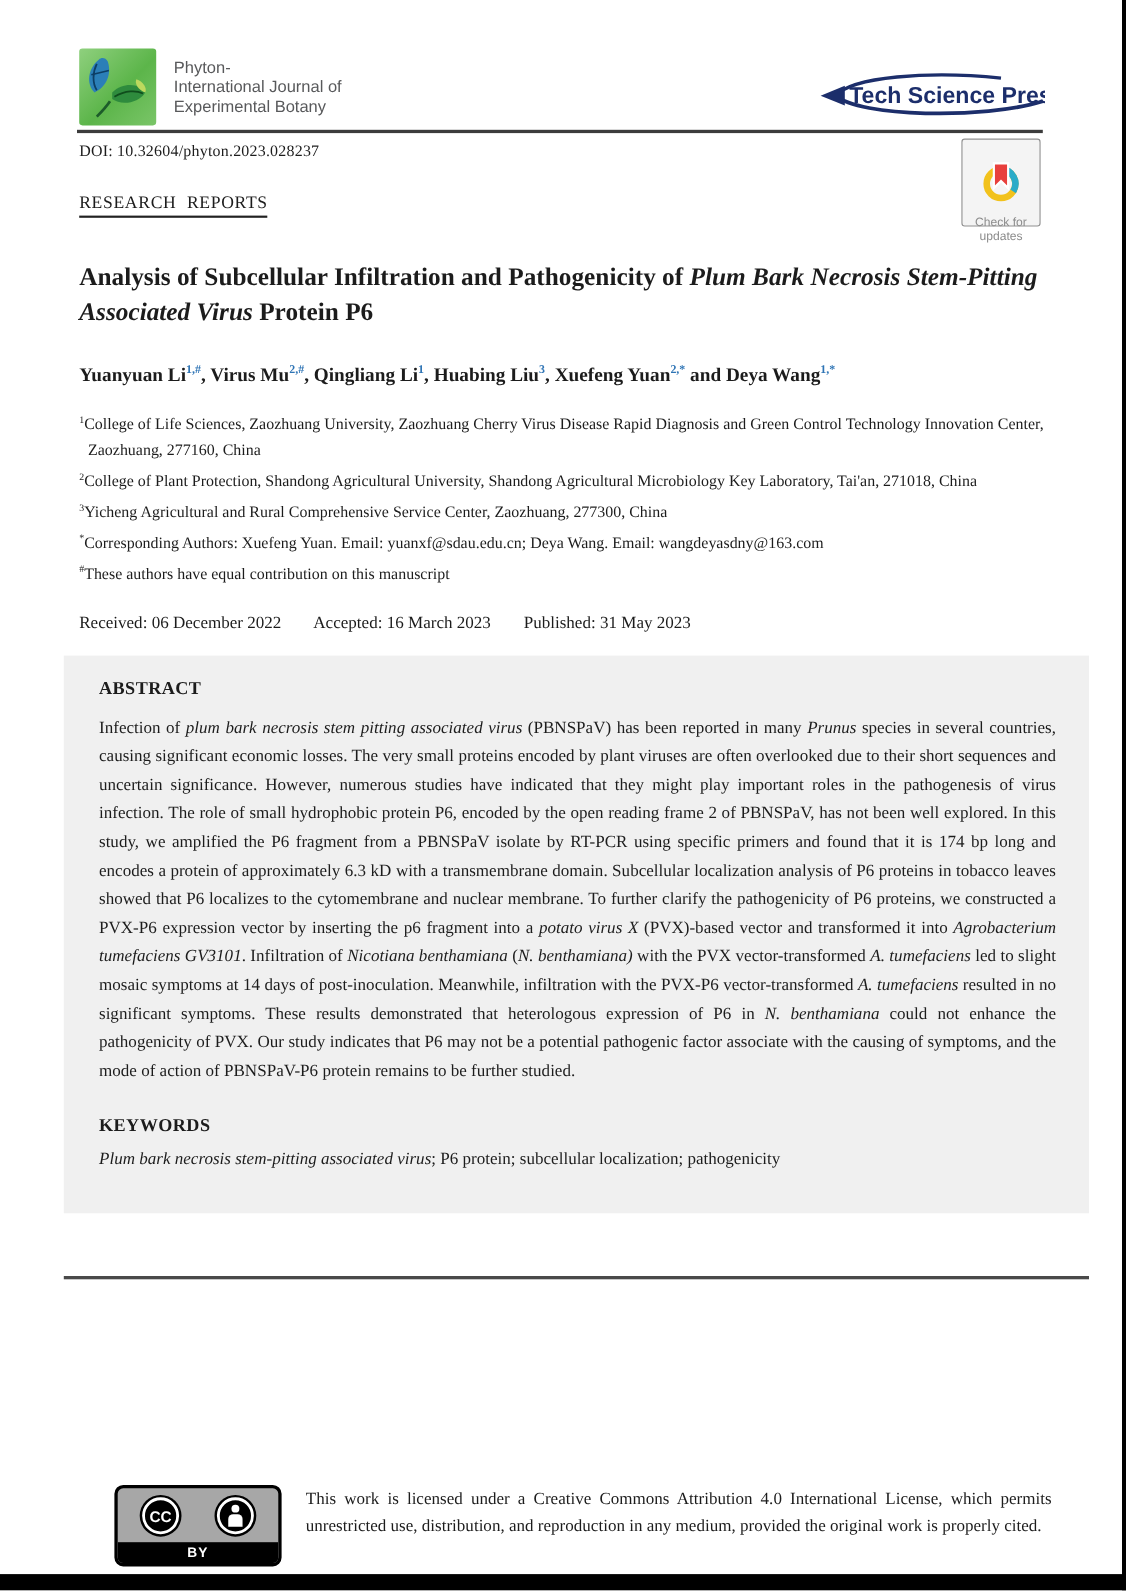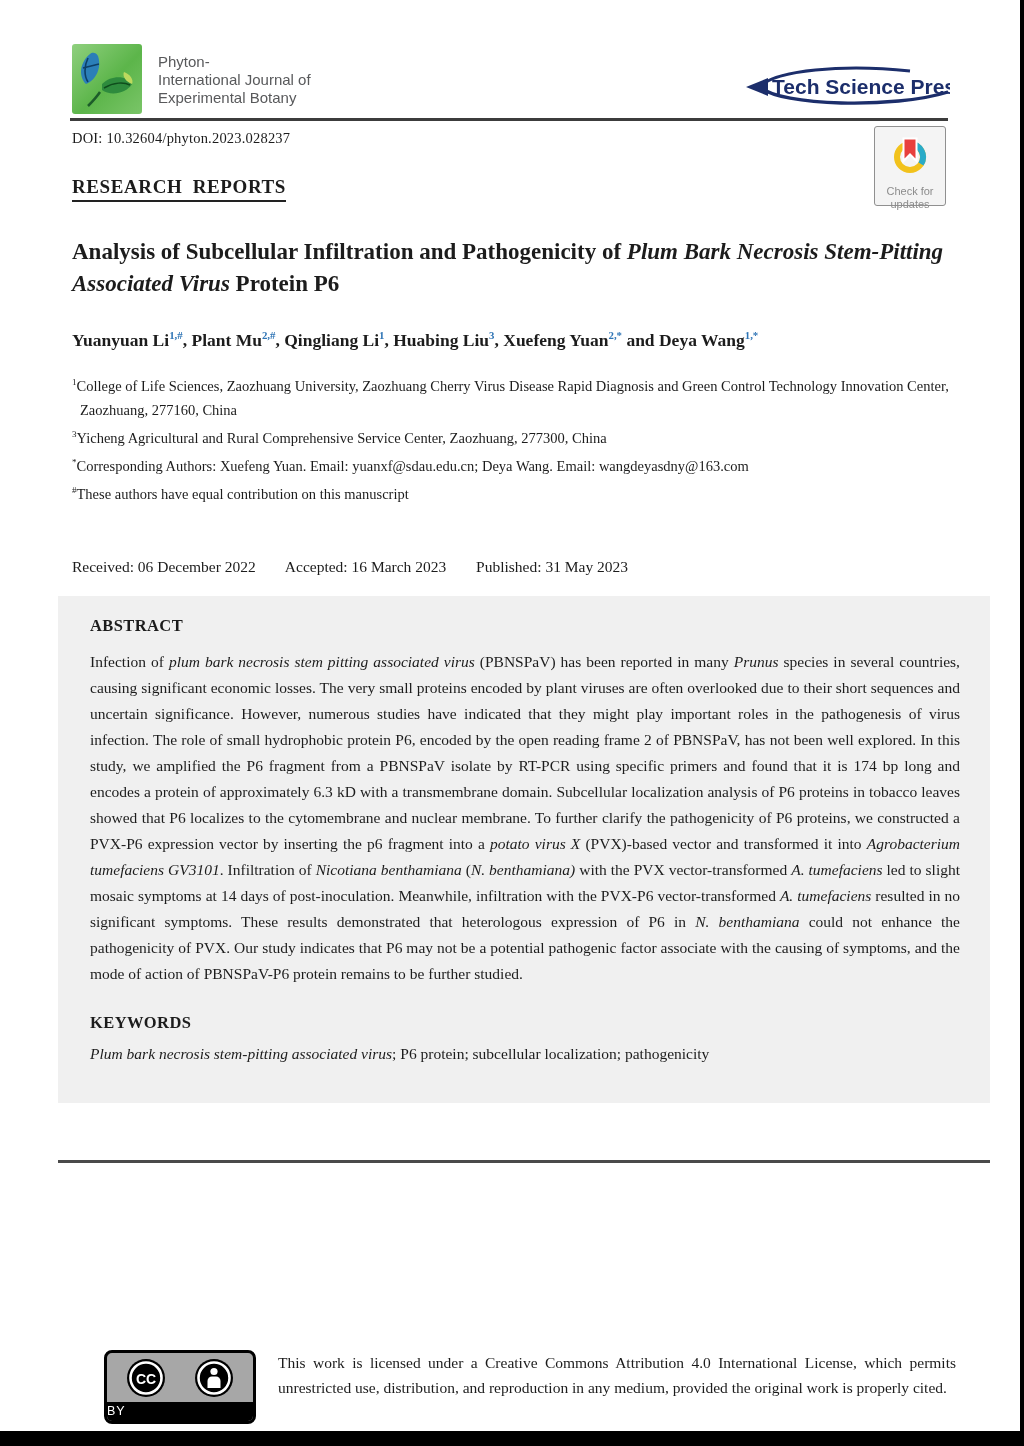--- a/index.html
+++ b/index.html
@@ -19,26 +19,26 @@
   .masthead{left:72px;top:44px;display:flex;align-items:flex-start;}
   .logo-box{width:70px;height:70px;border-radius:3px;
     background:linear-gradient(135deg,#8fd07e 0%,#5cb54a 55%,#7ac568 100%);
     position:relative;overflow:hidden;flex:0 0 auto;}
   .logo-box svg{position:absolute;left:4px;top:6px;}
   .journal-name{margin-left:16px;padding-top:9px;
     font-family:"Liberation Sans",sans-serif;font-size:15px;line-height:18px;color:var(--muted);}
   .tsp{right:74px;top:62px;width:206px;height:48px;}
   .header-rule{left:70px;top:118px;width:878px;height:3px;background:#3c3c3c;}
   .doi{left:72px;top:130px;font-size:14.5px;letter-spacing:.2px;}
-  .section-label{left:72px;top:176px;font-size:19px;font-weight:bold;letter-spacing:.6px;
+  .section-label{left:72px;top:176px;font-size:16px;font-weight:normal;letter-spacing:.6px;
     word-spacing:5px;border-bottom:2px solid #222;padding-bottom:2px;display:inline-block;}
 
   
   .crossmark{right:78px;top:126px;width:72px;height:80px;background:#f4f4f4;
-    border:1px solid #909090;border-radius:3px;text-align:center;padding-top:10px;cursor:pointer;}
+    border:1px solid #909090;border-radius:3px;text-align:center;padding-top:20px;cursor:pointer;}
   .crossmark .cm-txt{font-family:"Liberation Sans",sans-serif;font-size:11px;line-height:12.5px;color:#8c8c8c;}
 
   
   .title{left:72px;top:236px;width:884px;font-size:23px;font-weight:bold;line-height:32px;}
   .authors{left:72px;top:330px;width:884px;font-size:17.5px;font-weight:bold;}
   .authors sup{color:var(--sup_blue);}
 
   .affils{left:72px;top:374px;width:888px;font-size:14.5px;line-height:24px;}
   .affils p{padding-left:8px;text-indent:-8px;margin-bottom:4px;}
   .dates{left:72px;top:558px;font-size:15.5px;}
@@ -51,22 +51,22 @@
   .abstract-body{margin-top:13px;font-size:15.5px;line-height:26px;text-align:justify;}
   .kw-heading{margin-top:26px;}
   .kw-line{margin-top:12px;font-size:15.5px;}
 
   .bottom-rule{left:58px;top:1160px;width:932px;height:3px;background:#4a4a4a;}
 
   
   .cc-badge{left:104px;top:1350px;width:152px;height:74px;border:3px solid #000;
     border-radius:8px;background:var(--badge_gray);overflow:hidden;cursor:pointer;}
   .cc-top{height:49px;display:flex;align-items:center;justify-content:center;gap:28px;}
-  .cc-bottom{height:19px;background:#000;color:#fff;
-    font-family:"Liberation Sans",sans-serif;font-weight:normal;font-size:12.5px;line-height:19px;letter-spacing:1px;}
+  .cc-bottom{height:19px;background:#000;color:#fff;text-align:center;
+    font-family:"Liberation Sans",sans-serif;font-weight:bold;font-size:12.5px;line-height:19px;letter-spacing:1px;}
   .license-text{left:278px;top:1350px;width:678px;font-size:15.5px;line-height:25px;text-align:justify;}
 
   
   .edge-right{right:0;top:0;width:4px;height:1446px;background:#000;}
   .edge-bottom{left:0;top:1431px;width:1024px;height:15px;background:#000;}
 </style>
 </head>
 <body>
 
 <div class="abs masthead">
@@ -105,24 +105,25 @@
   <svg width="46" height="44" viewBox="0 0 46 44">
     <circle cx="23" cy="20" r="13" style="fill:none;stroke:var(--cm_yellow);stroke-width:6"></circle>
     <path d="M23 7 A13 13 0 0 1 34 27" style="fill:none;stroke:var(--cm_teal);stroke-width:6"></path>
     <path d="M16.5 1.5 H29.5 V24 L23 17.5 L16.5 24 Z" style="fill:var(--cm_red);stroke:#fff;stroke-width:2"></path>
   </svg>
   <div class="cm-txt">Check for</div>
   <div class="cm-txt">updates</div>
 </div>
 
 <h1 class="abs title"><span>Analysis of Subcellular Infiltration and Pathogenicity of </span><span class="it">Plum Bark Necrosis Stem-Pitting Associated Virus</span><span> Protein P6</span></h1>
-<div class="abs authors"><span>Yuanyuan Li</span><sup>1,#</sup><span>, Plant Mu</span><sup>2,#</sup><span>, Qingliang Li</span><sup>1</sup><span>, Huabing Liu</span><sup>3</sup><span>, Xuefeng Yuan</span><sup>2,*</sup><span> and Deya Wang</span><sup>1,*</sup></div>
+<div class="abs authors"><span>Yuanyuan Li</span><sup>1,#</sup><span>, Virus Mu</span><sup>2,#</sup><span>, Qingliang Li</span><sup>1</sup><span>, Huabing Liu</span><sup>3</sup><span>, Xuefeng Yuan</span><sup>2,*</sup><span> and Deya Wang</span><sup>1,*</sup></div>
 
 <div class="abs affils">
   <p><sup>1</sup><span>College of Life Sciences, Zaozhuang University, Zaozhuang Cherry Virus Disease Rapid Diagnosis and Green Control Technology Innovation Center, Zaozhuang, 277160, China</span></p>
+  <p><sup>2</sup><span>College of Plant Protection, Shandong Agricultural University, Shandong Agricultural Microbiology Key Laboratory, Tai'an, 271018, China</span></p>
   <p><sup>3</sup><span>Yicheng Agricultural and Rural Comprehensive Service Center, Zaozhuang, 277300, China</span></p>
   <p><sup>*</sup><span>Corresponding Authors: Xuefeng Yuan. Email: yuanxf@sdau.edu.cn; Deya Wang. Email: wangdeyasdny@163.com</span></p>
   <p><sup>#</sup><span>These authors have equal contribution on this manuscript</span></p>
 </div>
 
 <div class="abs dates">
   <span>Received: 06 December 2022</span>
   <span>Accepted: 16 March 2023</span>
   <span>Published: 31 May 2023</span>
 </div>

